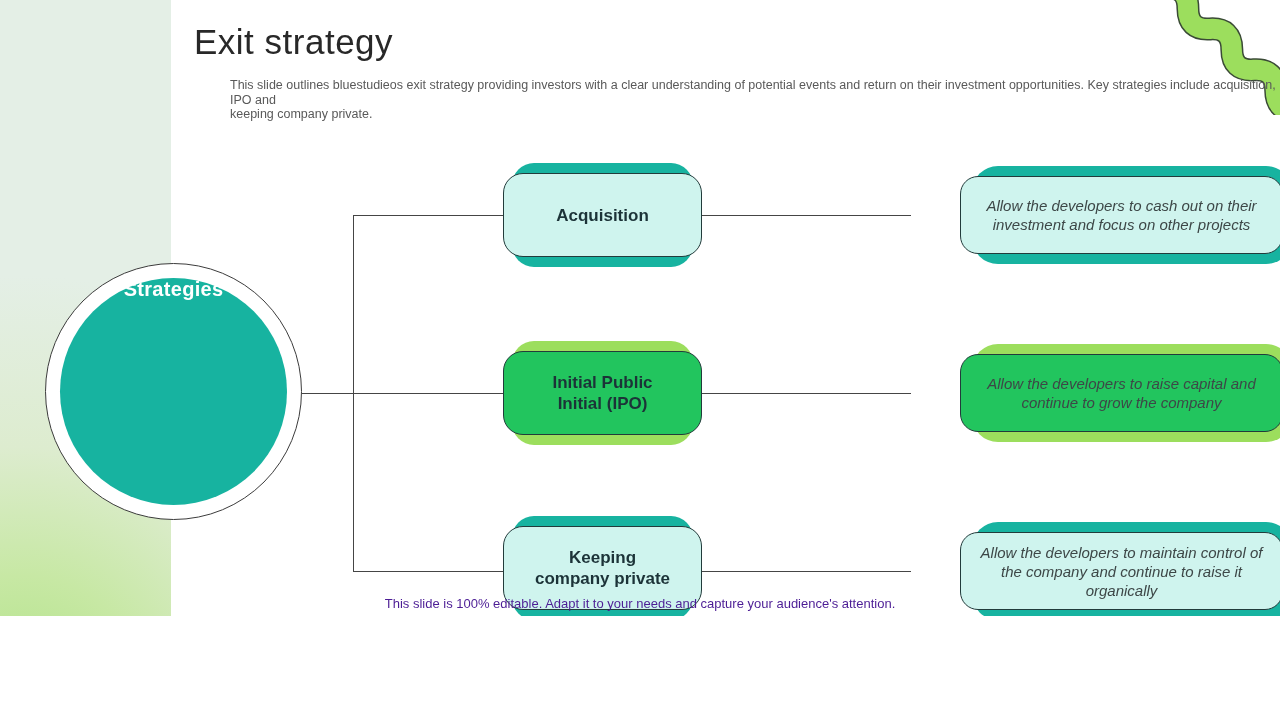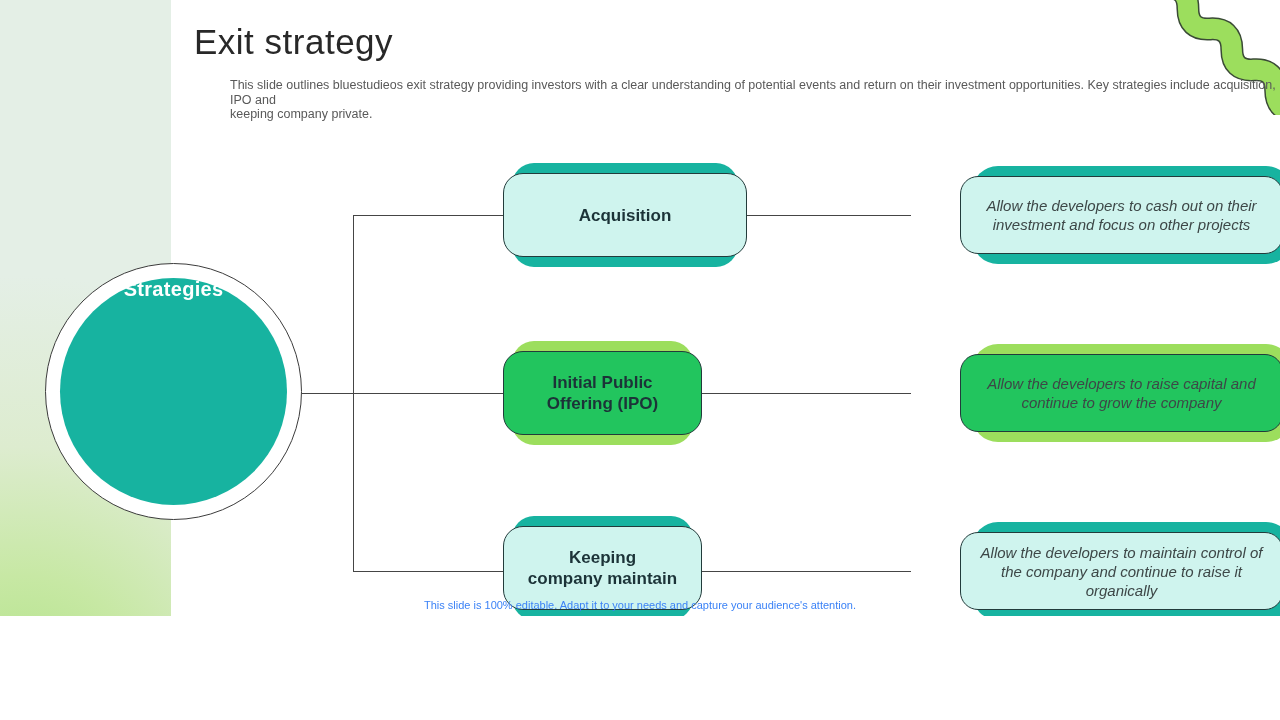--- a/index.html
+++ b/index.html
@@ -32,21 +32,21 @@
     position:absolute;left:45px;top:263px;width:257px;height:257px;border-radius:50%;
     background:#ffffff;border:1px solid #3c3c3c;box-sizing:border-box;
   }
   .hub-inner{
     position:absolute;left:14px;top:14px;right:14px;bottom:14px;border-radius:50%;
     background:#17b3a0;display:flex;justify-content:center;
   }
   .hub-label{color:#ffffff;font-weight:700;font-size:20px;letter-spacing:0.3px;}
   
   .node{position:absolute;left:503px;width:199px;height:84px;}
-  .node.r1{top:173px;padding-left:45px;}.node.r2{top:351px;}.node.r3{top:526px;}
+  .node.r1{top:173px;}.node.r2{top:351px;}.node.r3{top:526px;}
   .node .back{position:absolute;left:9px;right:9px;top:-10px;bottom:-10px;border-radius:22px;}
   .node .front{
     position:absolute;left:0;right:0;top:0;bottom:0;border-radius:20px;
     border:1px solid #223b3b;box-sizing:border-box;
     display:flex;flex-direction:column;align-items:center;justify-content:center;
     font-weight:700;font-size:17px;line-height:21px;color:#1c3338;text-align:center;
   }
   
   .desc{position:absolute;left:960px;width:323px;height:78px;font-style:italic;}
   .desc.r1{top:176px;}.desc.r2{top:354px;}.desc.r3{top:532px;}
@@ -57,21 +57,21 @@
     display:flex;align-items:center;justify-content:center;text-align:center;
     font-size:15px;line-height:19px;color:#3d4747;padding:4px 14px;
   }
   .teal .back{background:#17b3a0;}
   .teal .front{background:#cff4ee;}
   .green .back{background:#9cde5d;}
   .green .front{background:#22c55e;}
   
   .footer-note{
     position:absolute;left:0;bottom:5px;width:100%;text-align:center;
-    font-size:11px;color:#3b82f6;
+    font-size:13px;color:#4c1d95;
   }
   .page-badge{
     position:absolute;left:1246px;top:685px;width:26px;height:26px;border-radius:50%;
     background:#701a75;color:#ffffff;font-size:11.5px;font-weight:700;
     display:flex;align-items:center;justify-content:flex-start;
   }
 </style>
 </head>
 <body>
 
@@ -121,33 +121,33 @@
   </div>
   <div class="desc r1 teal">
     <div class="back"></div>
     <div class="front">Allow the developers to cash out on their investment and focus on other projects</div>
   </div>
 
   <div class="node r2 green">
     <div class="back"></div>
     <div class="front">
       <span>Initial Public</span>
-      <span>Offering (IPO)</span>
+      <span>Initial (IPO)</span>
     </div>
   </div>
   <div class="desc r2 green">
     <div class="back"></div>
     <div class="front">Allow the developers to raise capital and continue to grow the company</div>
   </div>
 
   <div class="node r3 teal">
     <div class="back"></div>
     <div class="front">
       <span>Keeping</span>
-      <span>company maintain</span>
+      <span>company private</span>
     </div>
   </div>
   <div class="desc r3 teal">
     <div class="back"></div>
     <div class="front">Allow the developers to maintain control of the company and continue to raise it organically</div>
   </div>
 
   <div class="footer-note">This slide is 100% editable. Adapt it to your needs and capture your audience's attention.</div>
 
   <div class="page-badge">

